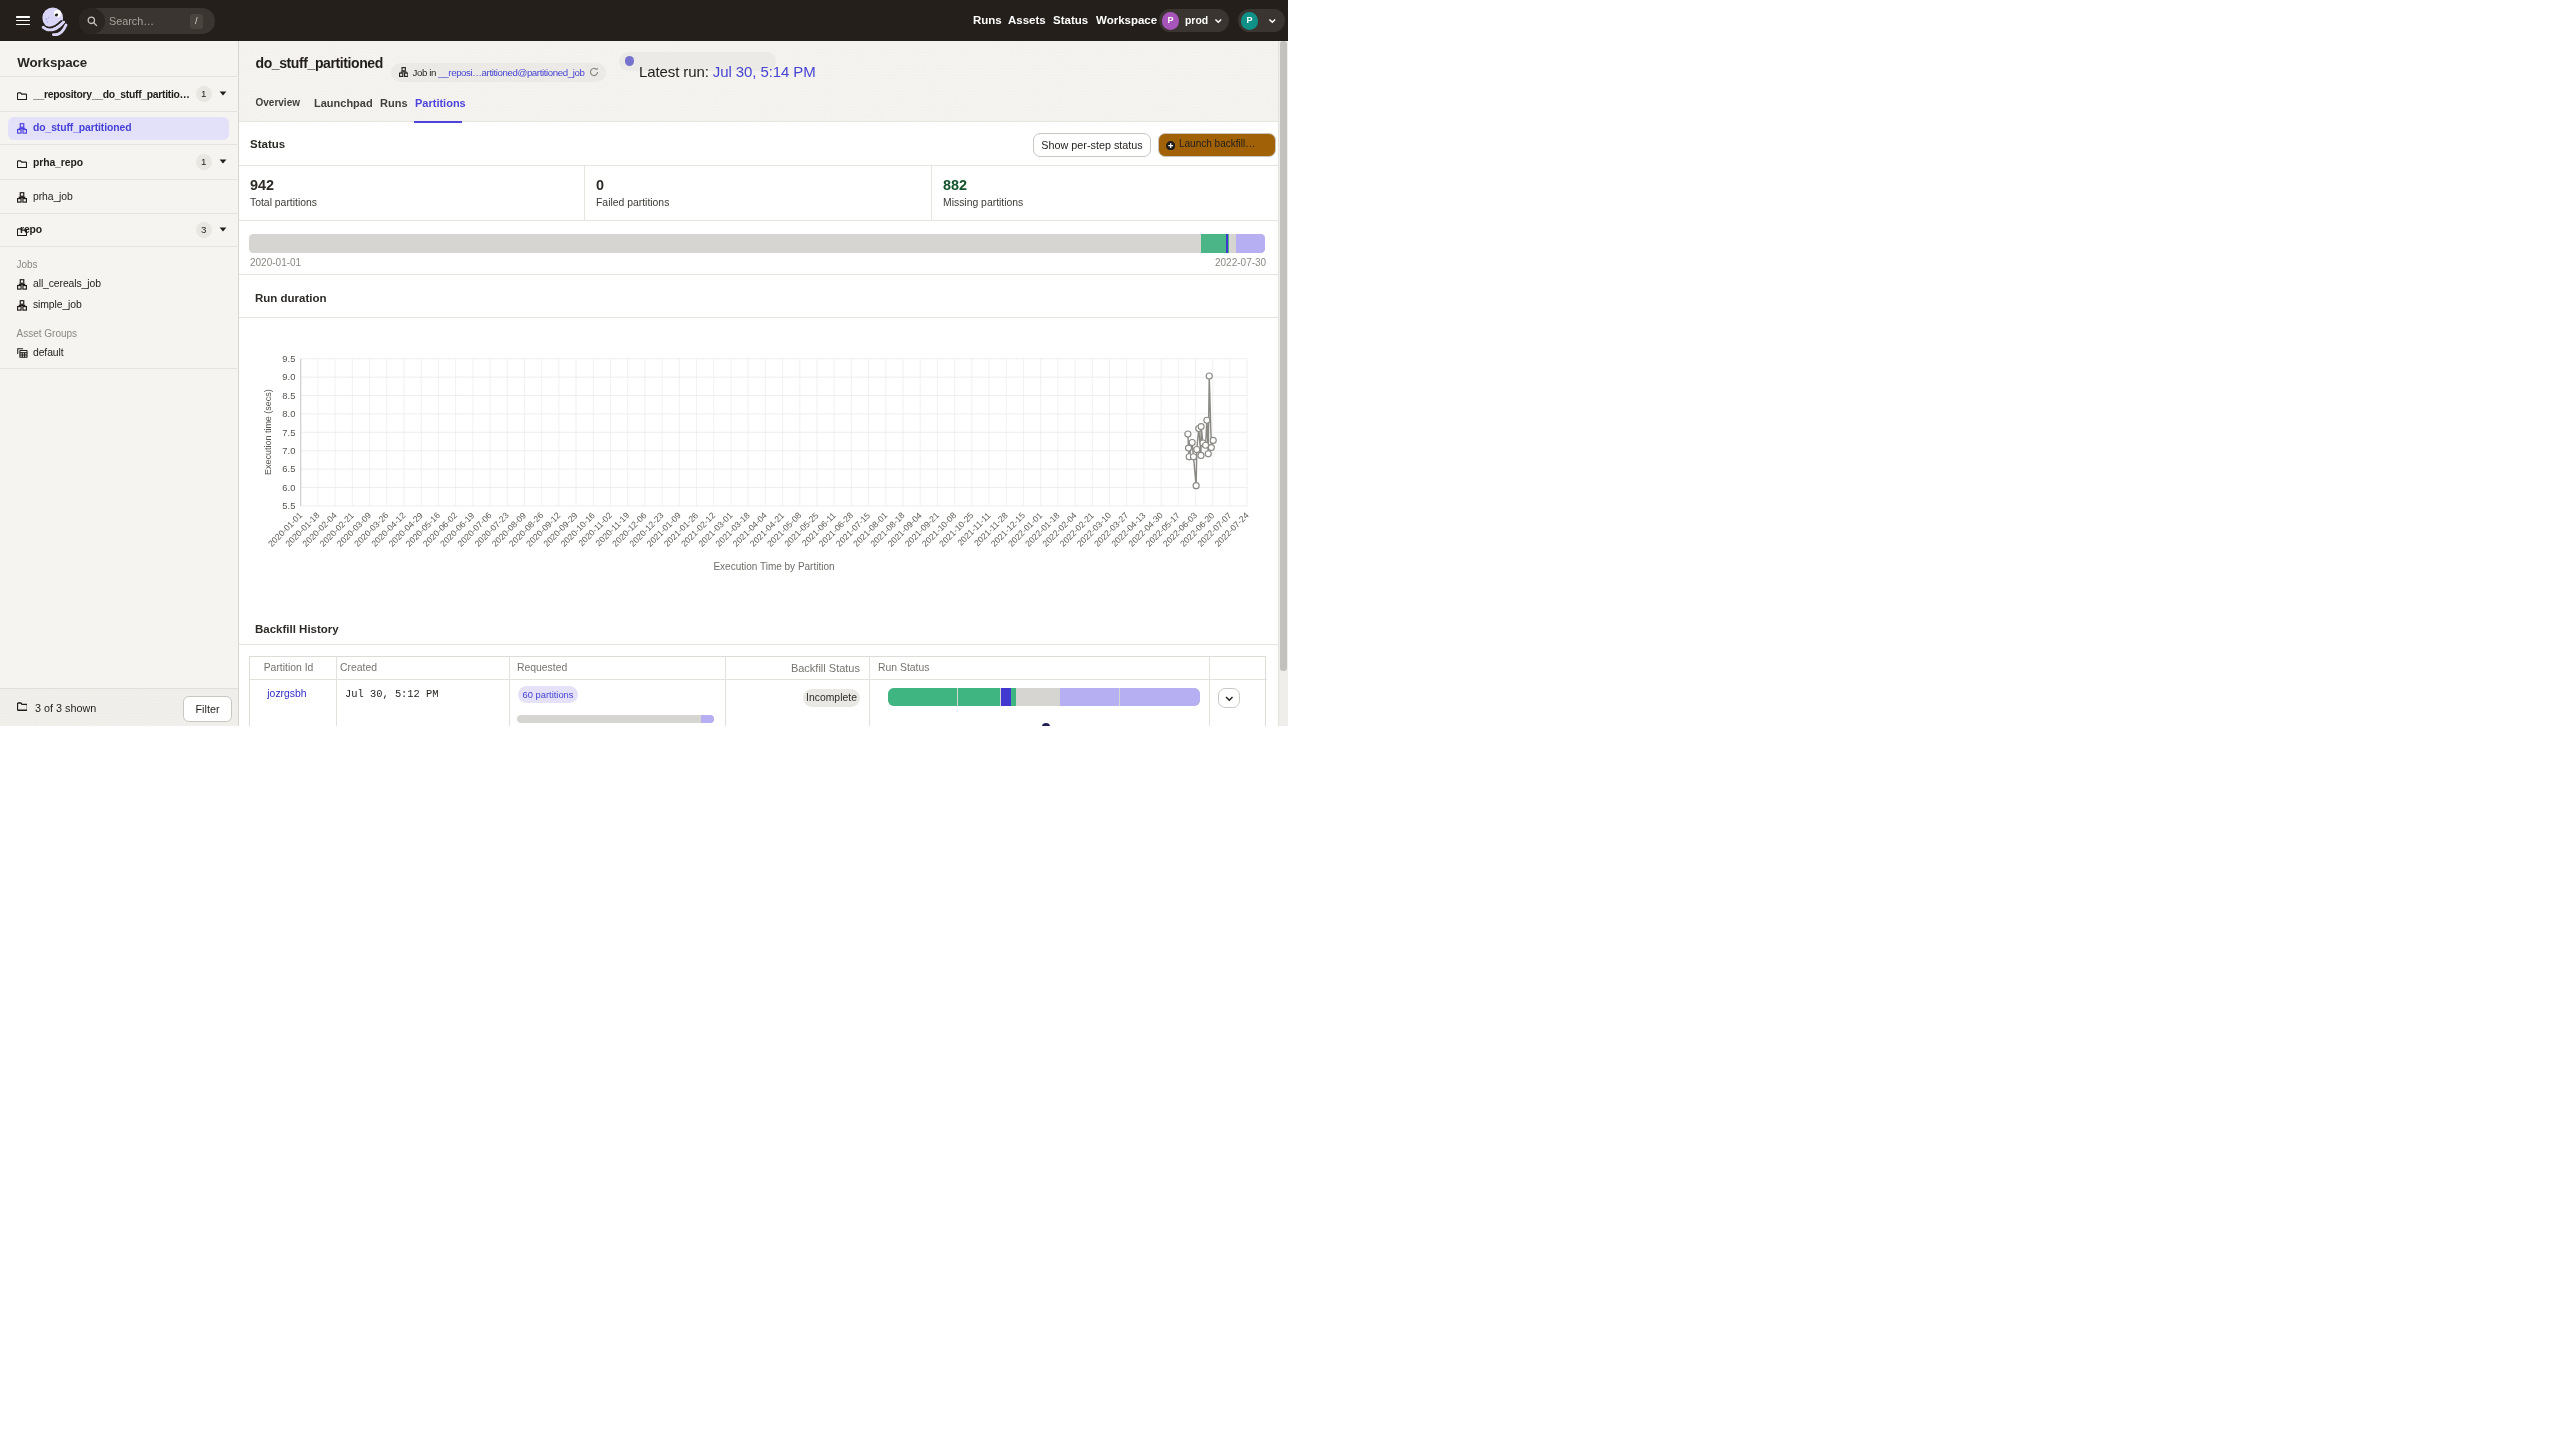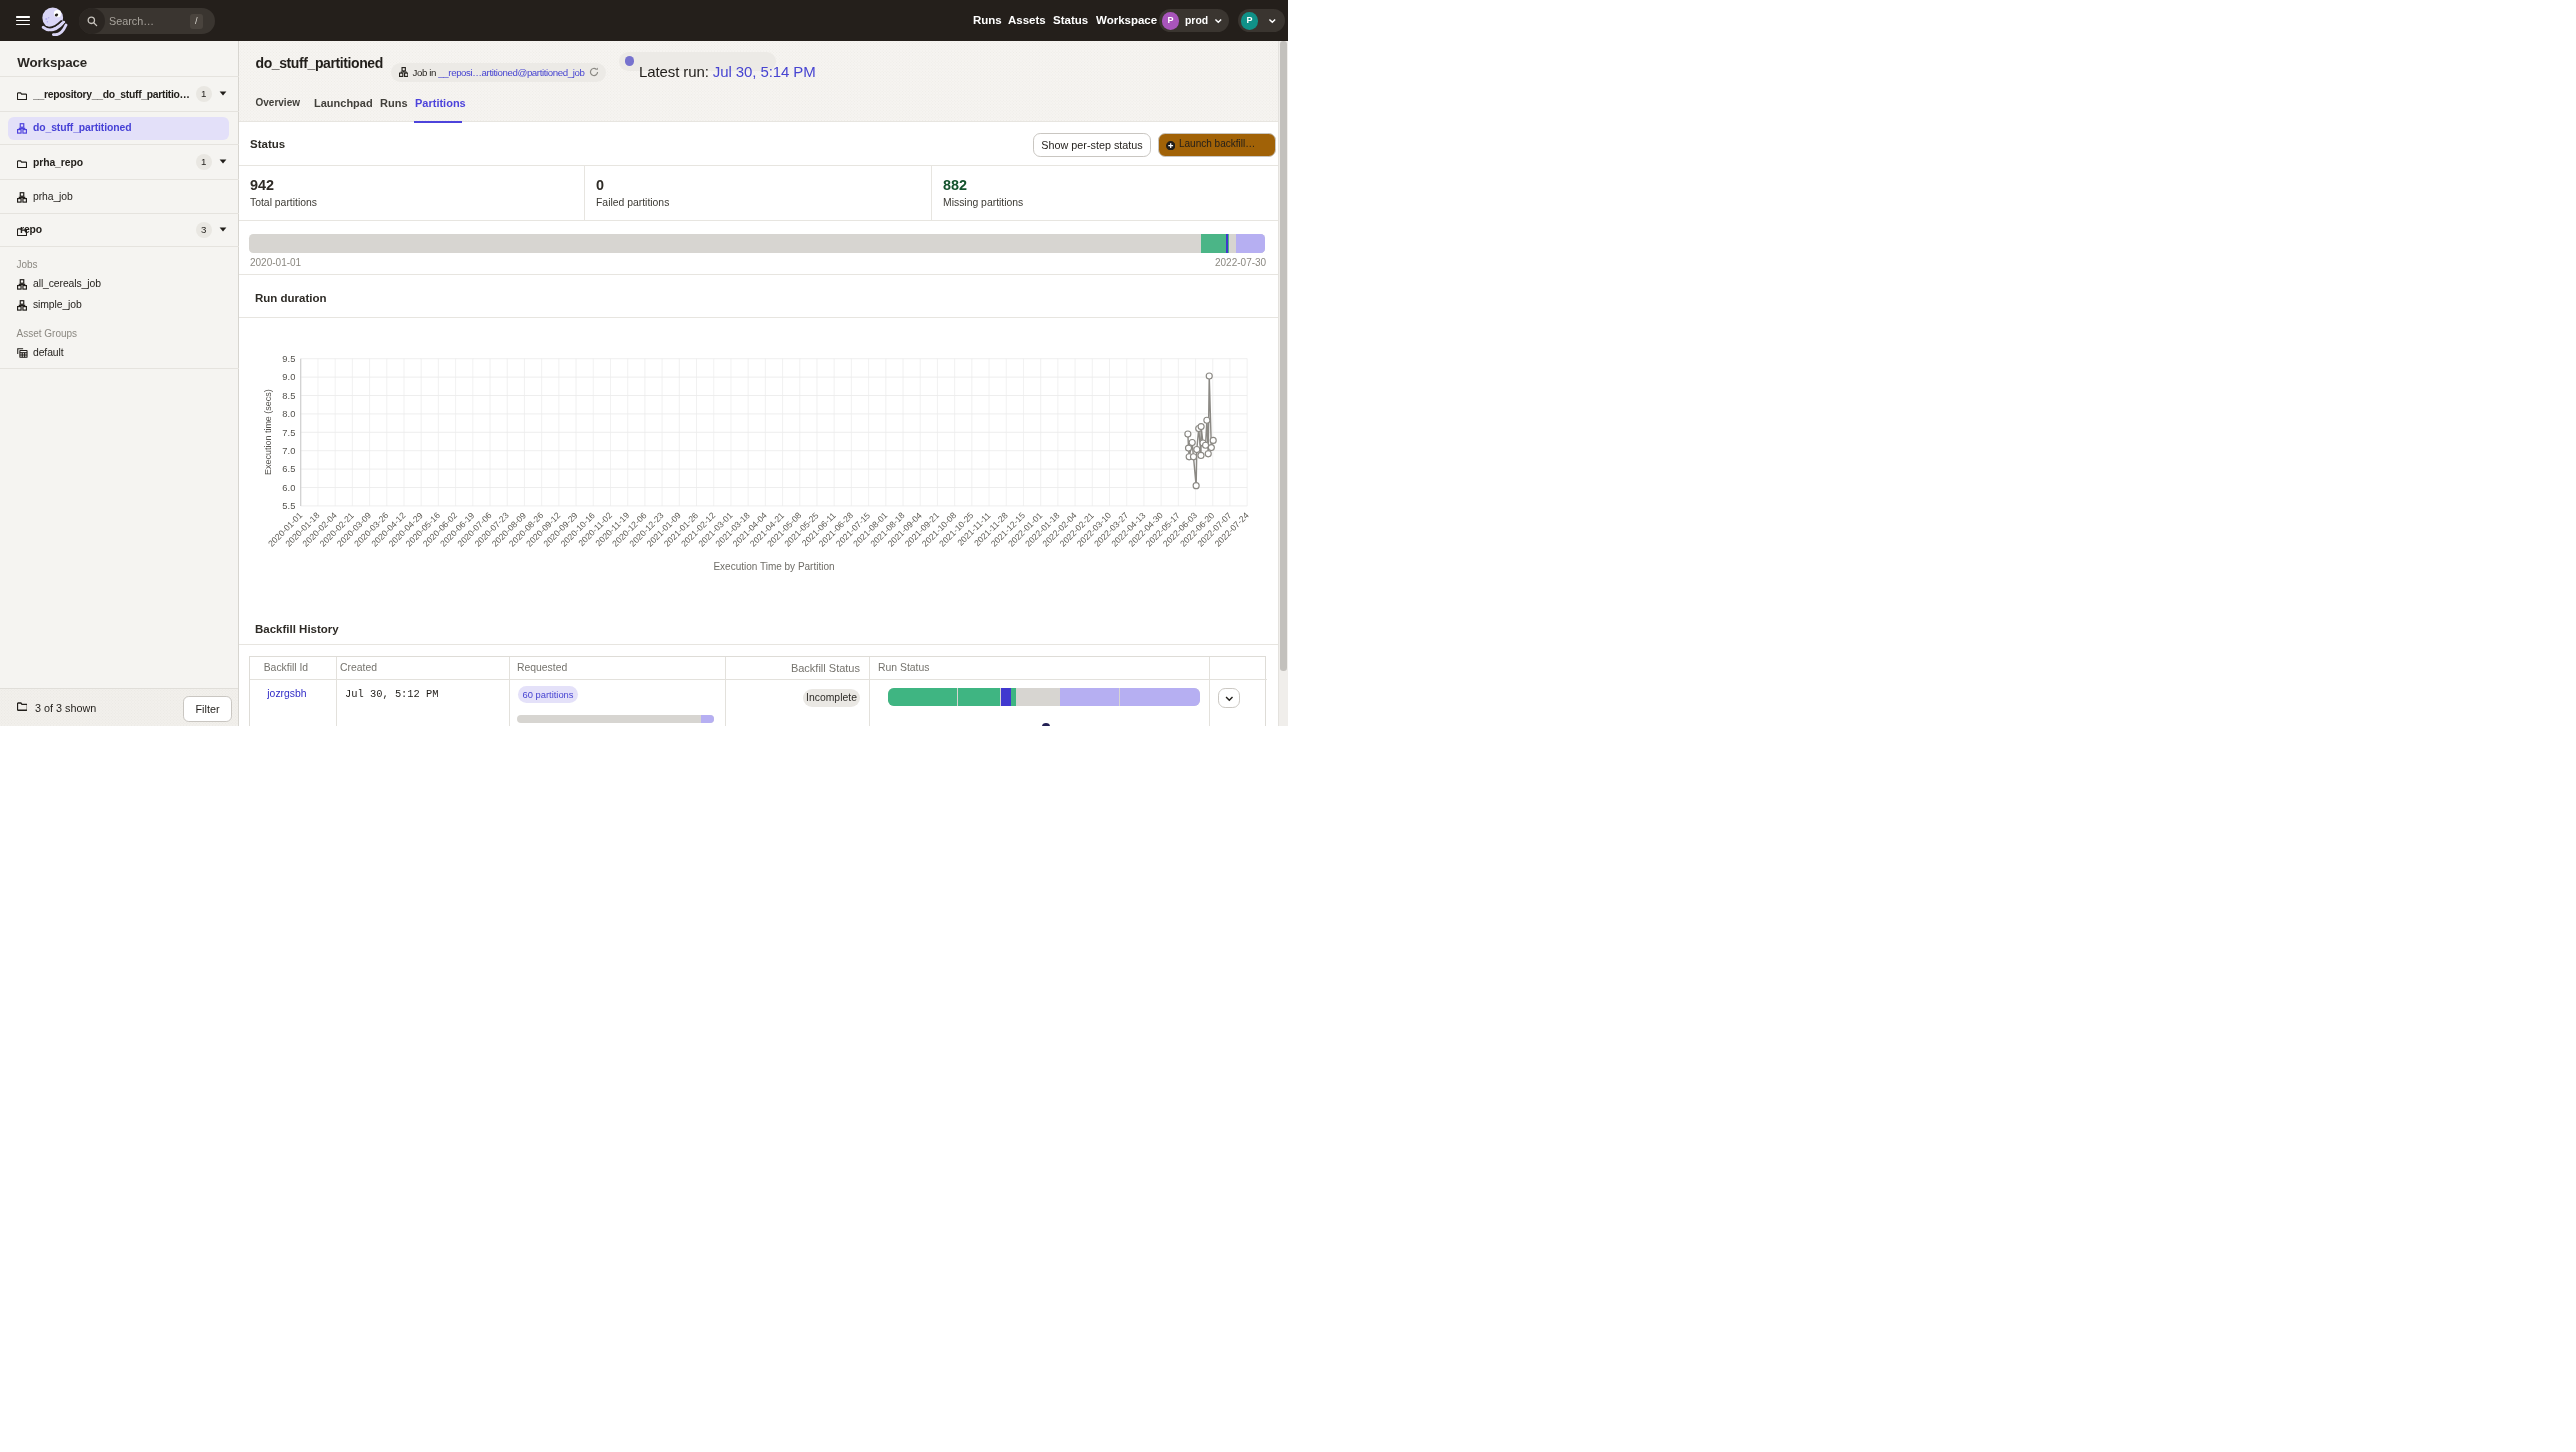--- a/index.html
+++ b/index.html
@@ -396,21 +396,21 @@
 
 <div class="abs" style="left:255px;top:623px;font-size:11.5px;font-weight:700;color:#2e2b26;">Backfill History</div>
 <div class="abs" style="left:239px;top:644px;width:1039px;height:0.7px;background:#e7e5e0;"></div>
 <div class="abs" style="left:249px;top:656px;width:1017px;height:71px;border:0.7px solid #dedcd7;border-bottom:none;">
 <div class="abs" style="left:86px;top:0;width:0.7px;height:71px;background:#e3e1dc;"></div>
 <div class="abs" style="left:259px;top:0;width:0.7px;height:71px;background:#e3e1dc;"></div>
 <div class="abs" style="left:475px;top:0;width:0.7px;height:71px;background:#e3e1dc;"></div>
 <div class="abs" style="left:619px;top:0;width:0.7px;height:71px;background:#e3e1dc;"></div>
 <div class="abs" style="left:959px;top:0;width:0.7px;height:71px;background:#e3e1dc;"></div>
 <div class="abs" style="left:0;top:21.6px;width:1017px;height:0.7px;background:#e3e1dc;"></div>
-<div class="abs" style="left:13.7px;top:5px;font-size:10.4px;color:#75736d;">Backfill Id</div>
+<div class="abs" style="left:13.7px;top:5px;font-size:10.4px;color:#75736d;">Partition Id</div>
 <div class="abs" style="left:90px;top:5px;font-size:10.4px;color:#75736d;">Created</div>
 <div class="abs" style="left:267px;top:5px;font-size:10.4px;color:#75736d;">Requested</div>
 <div class="abs" style="left:475px;top:5px;width:135px;text-align:right;font-size:11px;color:#75736d;">Backfill Status</div>
 <div class="abs" style="left:628px;top:5px;font-size:10.4px;color:#75736d;">Run Status</div>
 <div class="abs" style="left:17.3px;top:31px;font-family:Liberation Sans, sans-serif;font-size:10.4px;color:#312cc7;">jozrgsbh</div>
 <div class="abs" style="left:95px;top:31px;font-family:'Liberation Mono',monospace;font-size:10.4px;color:#211e1a;">Jul 30, 5:12 PM</div>
 <div class="abs" style="left:268px;top:29px;width:60px;height:17.3px;background:#e4e1f9;border-radius:8.6px;text-align:center;line-height:17.3px;font-size:9.4px;color:#4744d1;">60 partitions</div>
 <div class="abs" style="left:267px;top:58px;width:197px;height:8px;border-radius:4px;overflow:hidden;background:#d7d5d1;">
       <div class="abs" style="left:184px;top:0;width:13.3px;height:8px;background:#b6aff2;"></div>
     </div>

